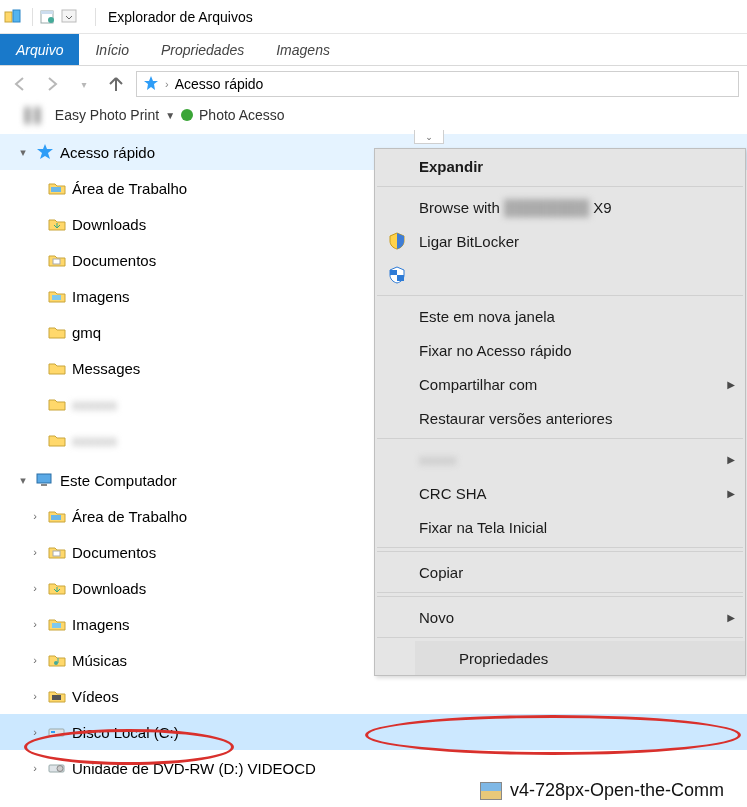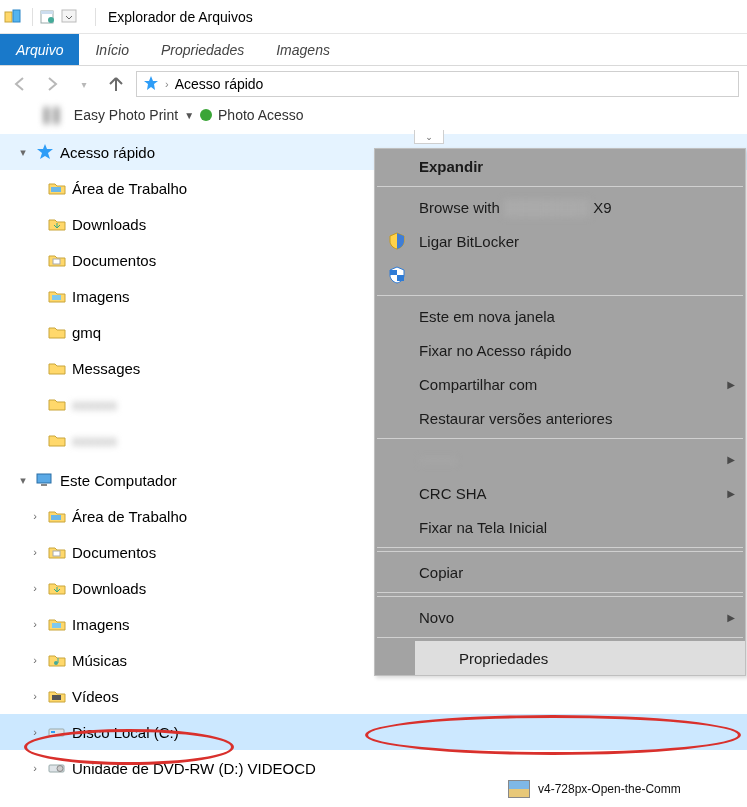--- a/index.html
+++ b/index.html
@@ -13,46 +13,46 @@
   .ribbon-tabs { height: 32px; display: flex; align-items: stretch; border-bottom: 1px solid #d9d9d9; }
   .ribbon-tab { padding: 0 16px; display: flex; align-items: center; font-size: 14px; color: #444; cursor: default; font-style: italic; }
   .ribbon-tab.file { background: #1979ca; color: #fff; }
 
   .addrbar { height: 36px; display: flex; align-items: center; padding: 0 8px; gap: 8px; }
   .nav-btn { width: 24px; height: 24px; display: flex; align-items: center; justify-content: center; color: #b0b0b0; }
   .nav-btn.active { color: #6b6b6b; }
   .addr-box { flex: 1; height: 26px; border: 1px solid #cfcfcf; display: flex; align-items: center; padding: 0 6px; gap: 6px; }
   .addr-box .star { color: #2e9df7; }
 
-  .extrabar { height: 26px; display: flex; align-items: center; padding-left: 44px; gap: 6px; font-size: 14px; color: #333; }
+  .extrabar { height: 26px; display: flex; align-items: center; padding-left: 25px; gap: 6px; font-size: 14px; color: #333; }
   .extrabar .blur { filter: blur(3px); color: #888; margin-right: 4px; }
   .green-dot { width: 12px; height: 12px; border-radius: 50%; background: #3aa537; display: inline-block; }
 
   .tree { padding-top: 6px; font-size: 15px; }
   .tree-row { height: 36px; display: flex; align-items: center; padding-left: 8px; gap: 6px; }
   .tree-row.depth1 { padding-left: 16px; }
   .tree-row.depth2 { padding-left: 48px; }
   .tree-row.depth2b { padding-left: 28px; }
   .tree-row.sel-light { background: #e5f3ff; }
   .tree-row.sel-sel { background: #cce8ff; }
   .chev { width: 14px; height: 14px; display: flex; align-items: center; justify-content: center; color: #6a6a6a; font-size: 11px; }
   .tree-icon { width: 18px; height: 18px; display: inline-flex; align-items: center; justify-content: center; }
   .tree-label { white-space: nowrap; }
   .blurred { filter: blur(3px); color: #999; }
 
-  .ctxmenu { position: absolute; left: 374px; top: 148px; width: 372px; background: #a3a3a3; border: 1px solid #bfbfbf; box-shadow: 2px 2px 4px rgba(0,0,0,0.15); }
+  .ctxmenu { position: absolute; left: 374px; top: 148px; width: 372px; background: #e5e5e5; border: 1px solid #bfbfbf; box-shadow: 2px 2px 4px rgba(0,0,0,0.15); }
   .ctx-item { height: 34px; display: flex; align-items: center; padding-left: 44px; position: relative; font-size: 15px; color: #1a1a1a; }
   .ctx-item.bold { font-weight: 600; }
   .ctx-item.hover { background: #dedede; margin-left: 40px; }
   .ctx-sep { height: 1px; background: #d0d0d0; margin: 3px 2px; }
   .ctx-icon { position: absolute; left: 12px; width: 20px; height: 20px; display: flex; align-items: center; justify-content: center; }
   .ctx-arrow { position: absolute; right: 10px; font-size: 10px; color: #4a4a4a; }
   .ctx-blur { filter: blur(3px); color: #aaa; }
 
-  .file-item { position: absolute; left: 508px; top: 780px; display: flex; align-items: center; gap: 8px; font-size: 12px; color: #111; }
+  .file-item { position: absolute; left: 480px; top: 780px; display: flex; align-items: center; gap: 8px; font-size: 18px; color: #111; }
   .file-thumb { width: 22px; height: 18px; background: linear-gradient(to bottom, #7fb8e6 50%, #e8c879 50%); border: 1px solid #888; }
 
   .sm-caret { position: absolute; left: 414px; top: 130px; width: 30px; height: 14px; border: 1px solid #cfcfcf; border-top: 0; display: flex; align-items: center; justify-content: center; font-size: 9px; color: #666; background: #fff; }
 
   .red-ellipse { position: absolute; border: 3px solid #d9302c; border-radius: 50%; pointer-events: none; }
   .red-ellipse.e1 { left: 24px; top: 729px; width: 210px; height: 36px; }
   .red-ellipse.e2 { left: 365px; top: 715px; width: 376px; height: 40px; }
 
   
   .svg { width: 100%; height: 100%; }

